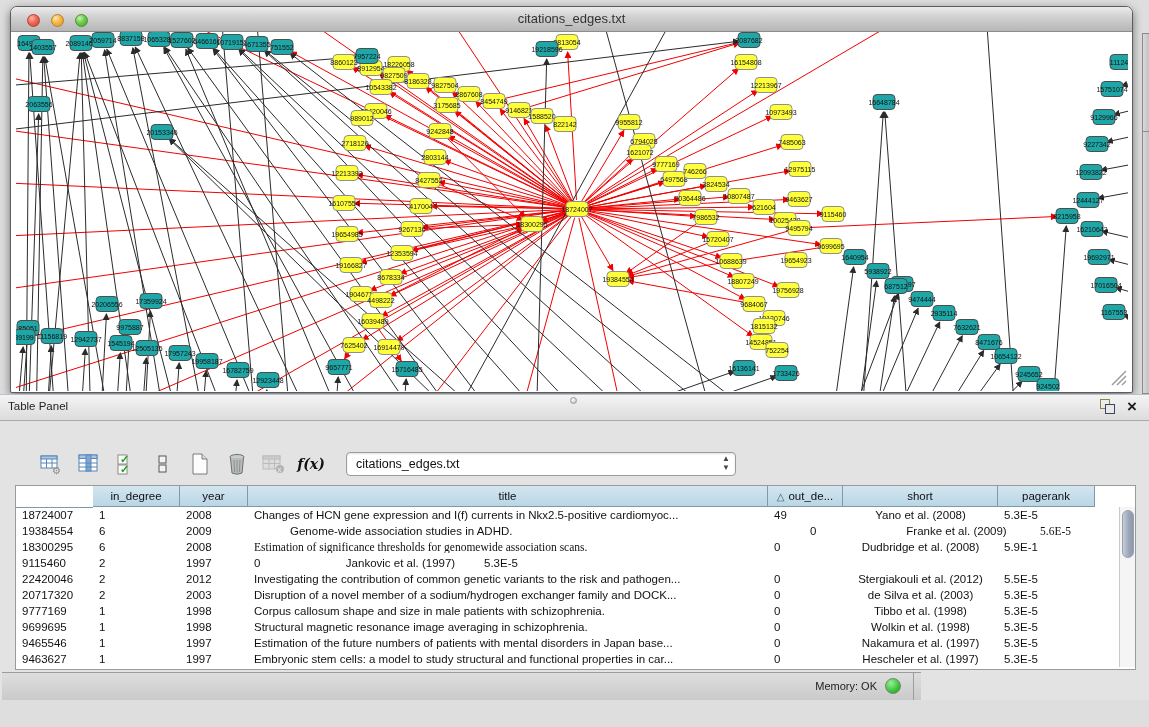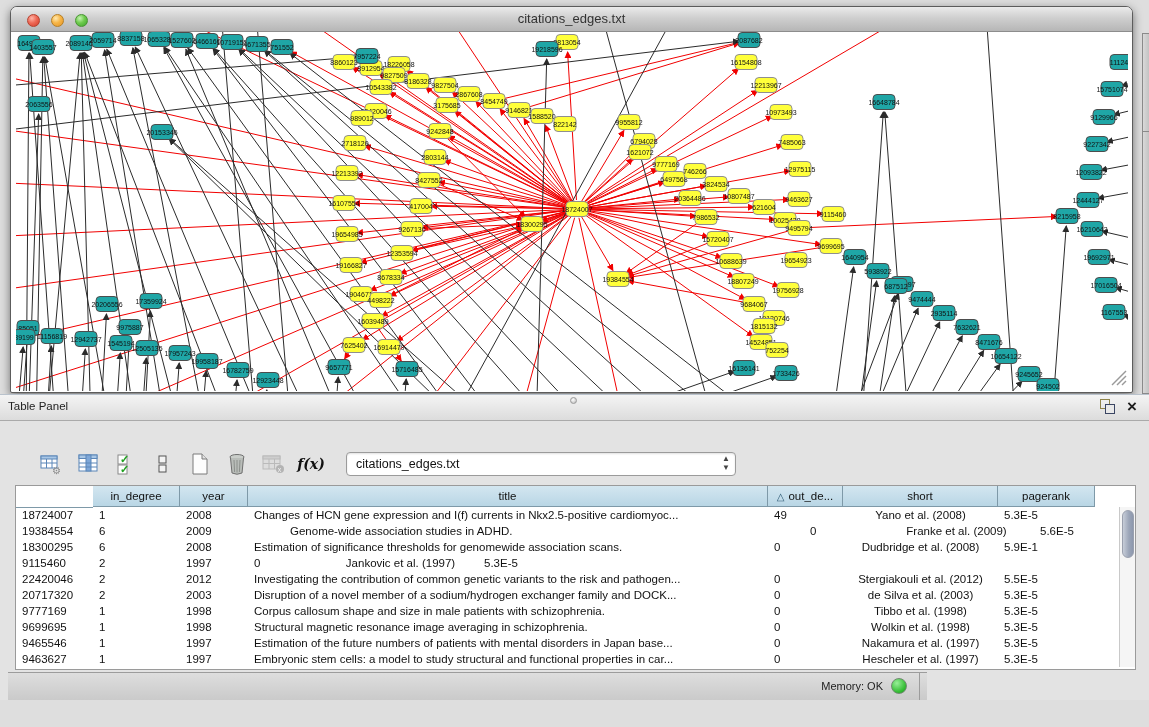--- a/index.html
+++ b/index.html
@@ -103,21 +103,21 @@
        box-shadow:0 1px 0 rgba(255,255,255,.7);}
   .seg .tab{
     height:18px;padding:0 14px;display:flex;align-items:center;justify-content:center;
     font-size:12px;color:#1c1c1c;background:linear-gradient(#ffffff,#ececec);
     border-right:1px solid #9a9a9a;
   }
   .seg .tab:last-child{border-right:none;}
   .seg .tab.active{background:linear-gradient(#7e7e7e,#5f5f5f);color:#e9e9e9;}
   
   .statusbar{
-    position:absolute;left:8px;top:306px;width:919px;height:27px;
+    position:absolute;left:2px;top:306px;width:919px;height:27px;
     background:linear-gradient(#dedede,#cacaca);
     border-top:1px solid #9c9c9c;
     margin-top:19px;
   }
   .statusbar{top:auto;bottom:0;}
   .mem{position:absolute;right:44px;top:7px;font-size:11px;color:#222;}
   .led{
     position:absolute;right:20px;top:5px;width:14px;height:14px;border-radius:50%;
     background:radial-gradient(circle at 35% 30%,#98ef98,#34bd34 65%,#1e961e);
     border:1px solid #6f8a6f;
@@ -944,27 +944,27 @@
           <div class="td" style="width: 155px; text-align: center;">Yano et al. (2008)</div>
           <div class="td" style="width: 97px; text-align: left;">5.3E-5</div>
         </div>
         <div class="tr">
           <div class="td" style="width: 77px; text-align: left;">19384554</div>
           <div class="td" style="width: 87px; text-align: left;">6</div>
           <div class="td" style="width: 68px; text-align: left;">2009</div>
           <div class="td" style="width: 520px; text-align: left; margin-left: 36px;">Genome-wide association studies in ADHD.</div>
           <div class="td" style="width: 75px; text-align: left;">0</div>
           <div class="td" style="width: 155px; text-align: center;">Franke et al. (2009)</div>
-          <div class="td" style="width: 97px; text-align: left;">5.6E-5</div>
+          <div class="td" style="width: 97px; text-align: left; font-family: Liberation Serif, serif;">5.6E-5</div>
         </div>
         <div class="tr">
           <div class="td" style="width: 77px; text-align: left;">18300295</div>
           <div class="td" style="width: 87px; text-align: left;">6</div>
           <div class="td" style="width: 68px; text-align: left;">2008</div>
-          <div class="td" style="width: 520px; text-align: left;">Estimation of significance thresholds for genomewide association scans.</div>
+          <div class="td" style="width: 520px; text-align: left; font-family: Liberation Serif, serif;">Estimation of significance thresholds for genomewide association scans.</div>
           <div class="td" style="width: 75px; text-align: left;">0</div>
           <div class="td" style="width: 155px; text-align: center;">Dudbridge et al. (2008)</div>
           <div class="td" style="width: 97px; text-align: left;">5.9E-1</div>
         </div>
         <div class="tr">
           <div class="td" style="width: 77px; text-align: left;">9115460</div>
           <div class="td" style="width: 87px; text-align: left;">2</div>
           <div class="td" style="width: 68px; text-align: left;">1997</div>
           <div class="td" style="width: 75px; text-align: left;">0</div>
           <div class="td" style="width: 155px; text-align: center;">Jankovic et al. (1997)</div>

